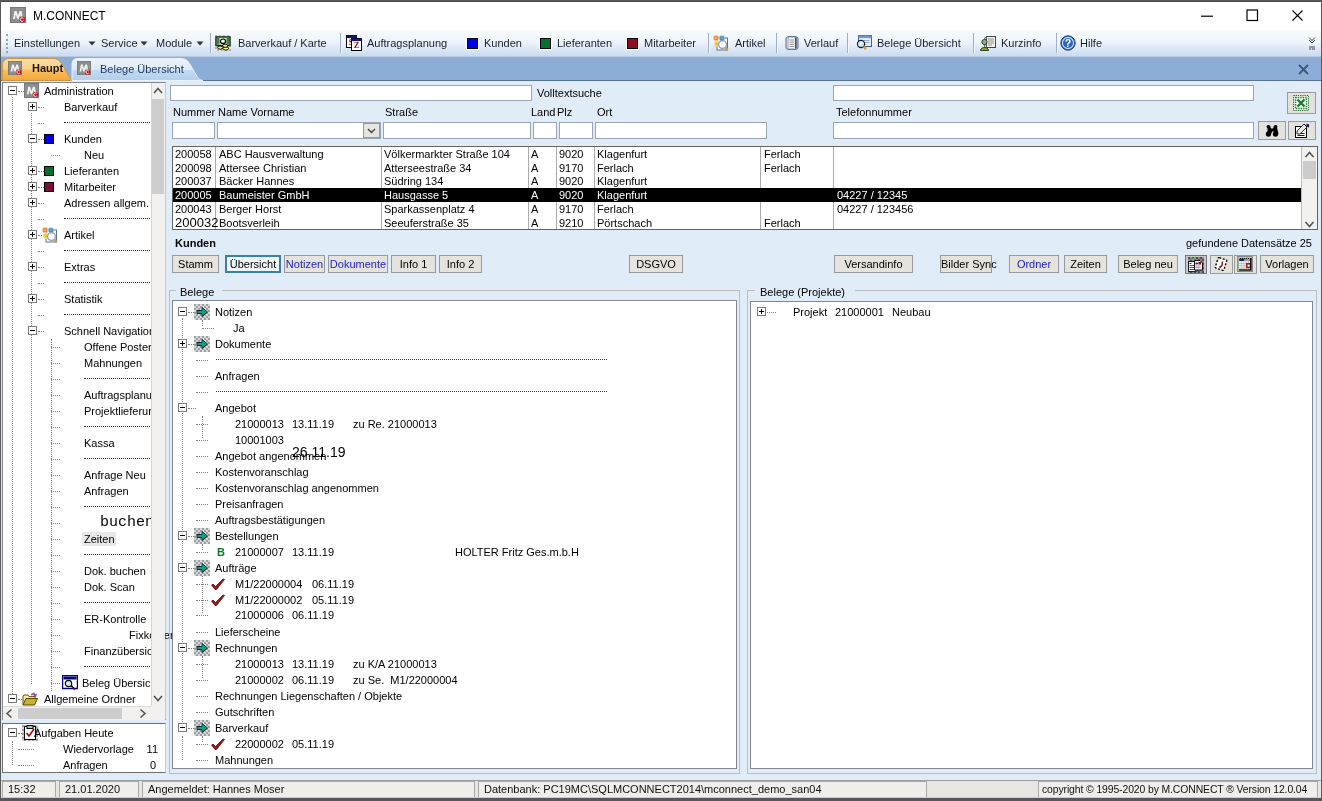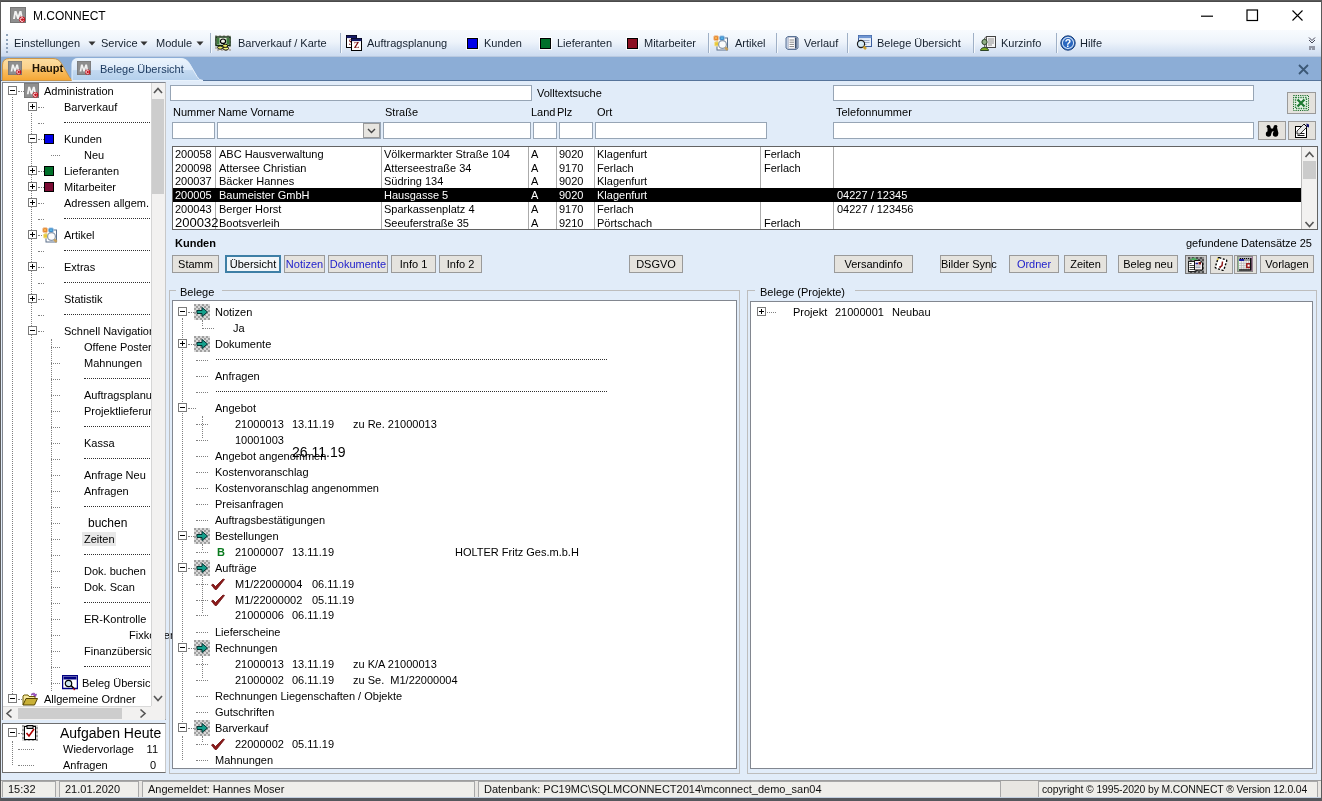--- a/index.html
+++ b/index.html
@@ -279,21 +279,21 @@
 <div class="tx" style="left:84px;top:435px;font-size:11px;color:#000000;font-weight:400;">Kassa</div>
 <div class="ab" style="left:51px;top:459px;width:9px;height:1px;border-top:1px dotted #808080;height:0px;"></div>
 <div class="ab" style="left:84px;top:458px;width:66px;height:1px;border-top:1px dotted #303030;height:0px;"></div>
 <div class="ab" style="left:51px;top:475px;width:9px;height:1px;border-top:1px dotted #808080;height:0px;"></div>
 <div class="tx" style="left:84px;top:467px;font-size:11px;color:#000000;font-weight:400;">Anfrage Neu</div>
 <div class="ab" style="left:51px;top:491px;width:9px;height:1px;border-top:1px dotted #808080;height:0px;"></div>
 <div class="tx" style="left:84px;top:483px;font-size:11px;color:#000000;font-weight:400;">Anfragen</div>
 <div class="ab" style="left:51px;top:507px;width:9px;height:1px;border-top:1px dotted #808080;height:0px;"></div>
 <div class="ab" style="left:84px;top:506px;width:66px;height:1px;border-top:1px dotted #303030;height:0px;"></div>
 <div class="ab" style="left:51px;top:523px;width:9px;height:1px;border-top:1px dotted #808080;height:0px;"></div>
-<div class="tx" style="left:88px;top:515px;font-size:12px;color:#000000;font-weight:400;">buchen</div>
+<div class="tx" style="left:100px;top:515px;font-size:15px;color:#000000;font-weight:400;font-family:Liberation Mono, monospace;">buchen</div>
 <div class="ab" style="left:82px;top:532px;width:34px;height:14px;background:#e8e8e8;"></div>
 <div class="ab" style="left:51px;top:539px;width:9px;height:1px;border-top:1px dotted #808080;height:0px;"></div>
 <div class="tx" style="left:84px;top:531px;font-size:11px;color:#000000;font-weight:400;">Zeiten</div>
 <div class="ab" style="left:51px;top:555px;width:9px;height:1px;border-top:1px dotted #808080;height:0px;"></div>
 <div class="ab" style="left:84px;top:554px;width:66px;height:1px;border-top:1px dotted #303030;height:0px;"></div>
 <div class="ab" style="left:51px;top:571px;width:9px;height:1px;border-top:1px dotted #808080;height:0px;"></div>
 <div class="tx" style="left:84px;top:563px;font-size:11px;color:#000000;font-weight:400;">Dok. buchen</div>
 <div class="ab" style="left:51px;top:587px;width:9px;height:1px;border-top:1px dotted #808080;height:0px;"></div>
 <div class="tx" style="left:84px;top:579px;font-size:11px;color:#000000;font-weight:400;">Dok. Scan</div>
 <div class="ab" style="left:51px;top:603px;width:9px;height:1px;border-top:1px dotted #808080;height:0px;"></div>
@@ -348,33 +348,33 @@
     <div class="ebh"></div>
   </div>
 <div class="ab" style="left:18px;top:733px;width:4px;height:1px;border-top:1px dotted #808080;height:0px;"></div>
 <svg class="ab" style="left:22px;top:725px;" width="16" height="16" viewBox="0 0 16 16">
     <path d="M0 0h16v16H0z" fill="#d8d8d8"></path>
     <path d="M0 0h2v2h-2zM4 0h2v2h-2zM8 0h2v2h-2zM12 0h2v2h-2zM2 2h2v2h-2zM6 2h2v2h-2zM10 2h2v2h-2zM14 2h2v2h-2zM0 4h2v2h-2zM4 4h2v2h-2zM8 4h2v2h-2zM12 4h2v2h-2zM2 6h2v2h-2zM6 6h2v2h-2zM10 6h2v2h-2zM14 6h2v2h-2zM0 8h2v2h-2zM4 8h2v2h-2zM8 8h2v2h-2zM12 8h2v2h-2zM2 10h2v2h-2zM6 10h2v2h-2zM10 10h2v2h-2zM14 10h2v2h-2zM0 12h2v2h-2zM4 12h2v2h-2zM8 12h2v2h-2zM12 12h2v2h-2zM2 14h2v2h-2zM6 14h2v2h-2zM10 14h2v2h-2zM14 14h2v2h-2z" fill="#9f9f9f"></path>
     <rect x="2.5" y="1.5" width="11" height="13" fill="#fff" stroke="#000"></rect>
     <rect x="5" y="0.5" width="6" height="3" fill="#bbb" stroke="#000"></rect>
     <path d="M4.5 8 L7 11 L12 4" fill="none" stroke="#b00000" stroke-width="1.6"></path>
   </svg>
-<div class="tx" style="left:60px;top:725px;font-size:14px;color:#000000;font-weight:400;">Aufgaben Heute</div>
+<div class="tx" style="left:34px;top:725px;font-size:11px;color:#000000;font-weight:400;">Aufgaben Heute</div>
 <div class="ab" style="left:12px;top:741px;width:1px;height:24px;border-left:1px dotted #808080;width:0px;"></div>
 <div class="ab" style="left:18px;top:749px;width:16px;height:1px;border-top:1px dotted #808080;height:0px;"></div>
 <div class="tx" style="left:63px;top:741px;font-size:11px;color:#000000;font-weight:400;">Wiedervorlage</div>
 <div class="tx" style="right:1164px;left:auto;top:741px;font-size:11px;color:#000000;font-weight:400;">11</div>
 <div class="ab" style="left:18px;top:765px;width:16px;height:1px;border-top:1px dotted #808080;height:0px;"></div>
 <div class="tx" style="left:63px;top:757px;font-size:11px;color:#000000;font-weight:400;">Anfragen</div>
 <div class="tx" style="right:1166px;left:auto;top:757px;font-size:11px;color:#000000;font-weight:400;">0</div>
 <div class="ab" style="left:0px;top:780px;width:1322px;height:18px;background:#e8e6e2;border-top:1px solid #9d9d9d;"></div>
 <div class="sf" style="left:2px;top:781px;width:54px;">15:32</div>
 <div class="sf" style="left:59px;top:781px;width:80px;">21.01.2020</div>
 <div class="sf" style="left:142px;top:781px;width:333px;">Angemeldet: Hannes Moser</div>
-<div class="sf" style="left:478px;top:781px;width:523px;">Datenbank: PC19MC\SQLMCONNECT2014\mconnect_demo_san04</div>
+<div class="sf" style="left:478px;top:781px;width:449px;">Datenbank: PC19MC\SQLMCONNECT2014\mconnect_demo_san04</div>
 <div class="sf" style="left:1038px;top:781px;width:280px;padding-left:3px;font-size:10.4px;letter-spacing:-0.1px;">copyright © 1995-2020 by M.CONNECT ® Version 12.0.04</div>
 <div class="ab" style="left:0px;top:797px;width:1322px;height:4px;background:#55575c;border-top:1px solid #c2cfdf;"></div>
 <div class="inp" style="left:170px;top:85px;width:362px;height:16px;"></div>
 <div class="tx" style="left:537px;top:85px;font-size:11px;color:#000000;font-weight:400;">Volltextsuche</div>
 <div class="inp" style="left:833px;top:85px;width:421px;height:16px;"></div>
 <div class="ab" style="left:1287px;top:92px;width:29px;height:22px;background:#e4e2dd;border:1px solid #9a9a9a;"></div>
 <svg class="ab" style="left:1293px;top:95px;" width="16" height="16" viewBox="0 0 16 16">
     <g transform="scale(1.0)">
       <rect x="0.5" y="0.5" width="15" height="15" fill="#e9f5e9" stroke="#1a6a2a" stroke-width="1" stroke-dasharray="1.2,1"></rect>
       <rect x="2.5" y="2.5" width="11" height="11" fill="none" stroke="#2a7a3a" stroke-width="1.4" stroke-dasharray="1.4,1"></rect>

